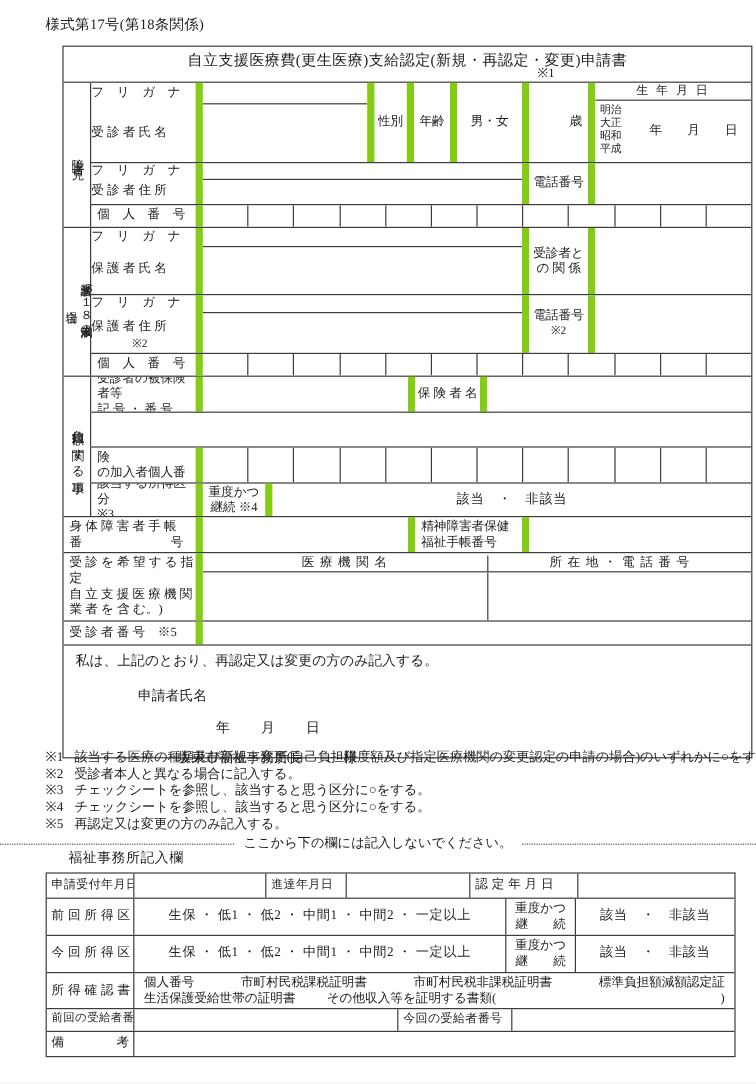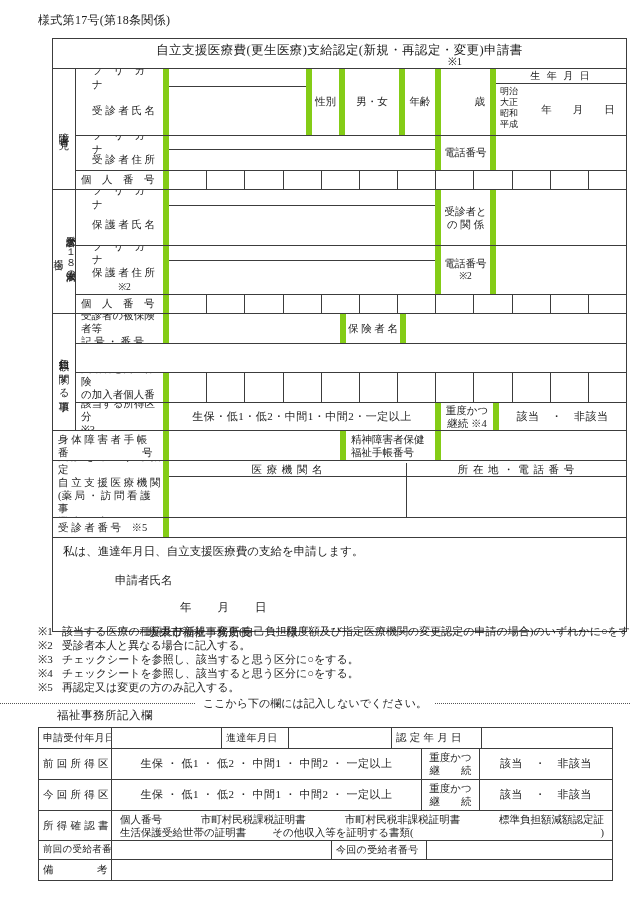--- a/index.html
+++ b/index.html
@@ -24,21 +24,21 @@
   .vmain{align-self:center;}
   .bandbody{flex:1;display:flex;flex-direction:column;min-width:0;}
   .brow{display:flex;border-top:1px solid #3c3c3c;min-width:0;}
   .brow:first-child{border-top:none;}
   .cell{border-left:6px solid #84cc16;box-sizing:border-box;overflow:hidden;min-width:0;}
   .band .bandbody .brow .cell:first-child{border-left:1px solid #3c3c3c;}
   .rowD > .cell:first-child{border-left:none;}
   .labelcol{width:88px;flex:none;}
   .labelcolD{width:110px;flex:none;}
   .cc{display:flex;align-items:center;justify-content:center;text-align:right;font-size:10.5px;}
-  .fl{display:flex;flex-direction:column;padding-left:16px;font-size:10.5px;}
+  .fl{display:flex;flex-direction:column;padding-left:0;font-size:10.5px;}
   .fl .fl-top{height:17px;display:flex;align-items:center;}
   .fl .fl-main{flex:1;display:flex;align-items:center;}
   .fl .fl-mark{text-align:center;font-size:9.5px;padding-right:6px;margin-top:-2px;}
   .vfield{display:flex;flex-direction:column;}
   .fstrip{border-bottom:1px solid #3c3c3c;}
   .fblank{flex:1;}
   .birth{display:flex;flex-direction:column;flex:1;}
   .bhead{height:14px;border-bottom:1px solid #3c3c3c;text-align:center;font-size:10px;line-height:14px;letter-spacing:2px;}
   .bbody{flex:1;display:flex;}
   .eras{width:30px;font-size:9px;line-height:11px;padding:2px 0 0 4px;}
@@ -107,22 +107,22 @@
         <div class="brow" style="height:66px">
           <div class="cell labelcol fl">
             <span class="fl-top">フ　リ　ガ　ナ</span>
             <span class="fl-main">受 診 者 氏 名</span>
           </div>
           <div class="cell vfield" style="width:143px;flex:none">
             <div class="fstrip" style="height:17px"></div>
             <div class="fblank"></div>
           </div>
           <div class="cell cc" style="width:33px;flex:none">性別</div>
+          <div class="cell cc" style="width:36px;flex:none">年齢</div>
           <div class="cell cc" style="width:60px;flex:none">男・女</div>
-          <div class="cell cc" style="width:36px;flex:none">年齢</div>
           <div class="cell unitcell" style="width:55px;flex:none">歳</div>
           <div class="cell birth">
             <div class="bhead">生 年 月 日</div>
             <div class="bbody">
               <div class="eras">
                 <div>明治</div>
                 <div>大正</div>
                 <div>昭和</div>
                 <div>平成</div>
               </div>
@@ -252,21 +252,20 @@
               <div class="dbox"></div>
               <div class="dbox"></div>
               <div class="dbox"></div>
             </div>
         </div>
         <div class="brow" style="height:27px">
           <div class="cell labelcol two">
             <div>該当する所得区分</div>
             <div>※3</div>
           </div>
-          <div class="cell opt" style="width:272px;flex:none">生保・低1・低2・中間1・中間2・一定以上</div>
           <div class="cell twoc" style="width:58px;flex:none">
             <div>重度かつ</div>
             <div>継続 ※4</div>
           </div>
           <div class="cell opt" style="flex:1">該当　・　非該当</div>
         </div>
       </div>
     </div>
 
     <div class="rowD" style="height:29px">
@@ -279,21 +278,20 @@
         <div>精神障害者保健</div>
         <div>福祉手帳番号</div>
       </div>
       <div class="cell" style="flex:1"></div>
     </div>
 
     <div class="rowD" style="height:56px">
       <div class="cell labelcolD inst-label">
         <div>受 診 を 希 望 す る 指 定</div>
         <div>自 立 支 援 医 療 機 関</div>
-        <div>(薬 局 ・ 訪 問 看 護 事</div>
         <div>業 者 を 含 む。)</div>
       </div>
       <div class="cell subcol">
         <div class="subrow h">
           <div class="sh" style="width:237px;flex:none">医 療 機 関 名</div>
           <div class="sh" style="flex:1;border-left:1px solid #3c3c3c">所 在 地 ・ 電 話 番 号</div>
         </div>
         <div class="subrow b">
           <div style="width:237px;flex:none;box-sizing:border-box"></div>
           <div style="flex:1;border-left:1px solid #3c3c3c;box-sizing:border-box"></div>
@@ -301,21 +299,21 @@
       </div>
     </div>
 
     <div class="rowD" style="height:19px">
       <div class="cell labelcolD cc" style="justify-content:flex-start;padding-left:5px">受 診 者 番 号　※5</div>
       <div class="cell" style="flex:1"></div>
     </div>
 
     <div class="rowD statement">
       <div style="width:100%">
-        <div class="st1">私は、進達年月日、自立支援医療費の支給を申請します。</div>
+        <div class="st1">私は、上記のとおり、再認定又は変更の方のみ記入する。</div>
         <div class="st2">申請者氏名</div>
         <div class="st3">年　　月　　日</div>
         <div class="st4">
           <span>坂東市福祉事務所長</span>
           <span class="sama">様</span>
         </div>
       </div>
     </div>
 
   </div>

